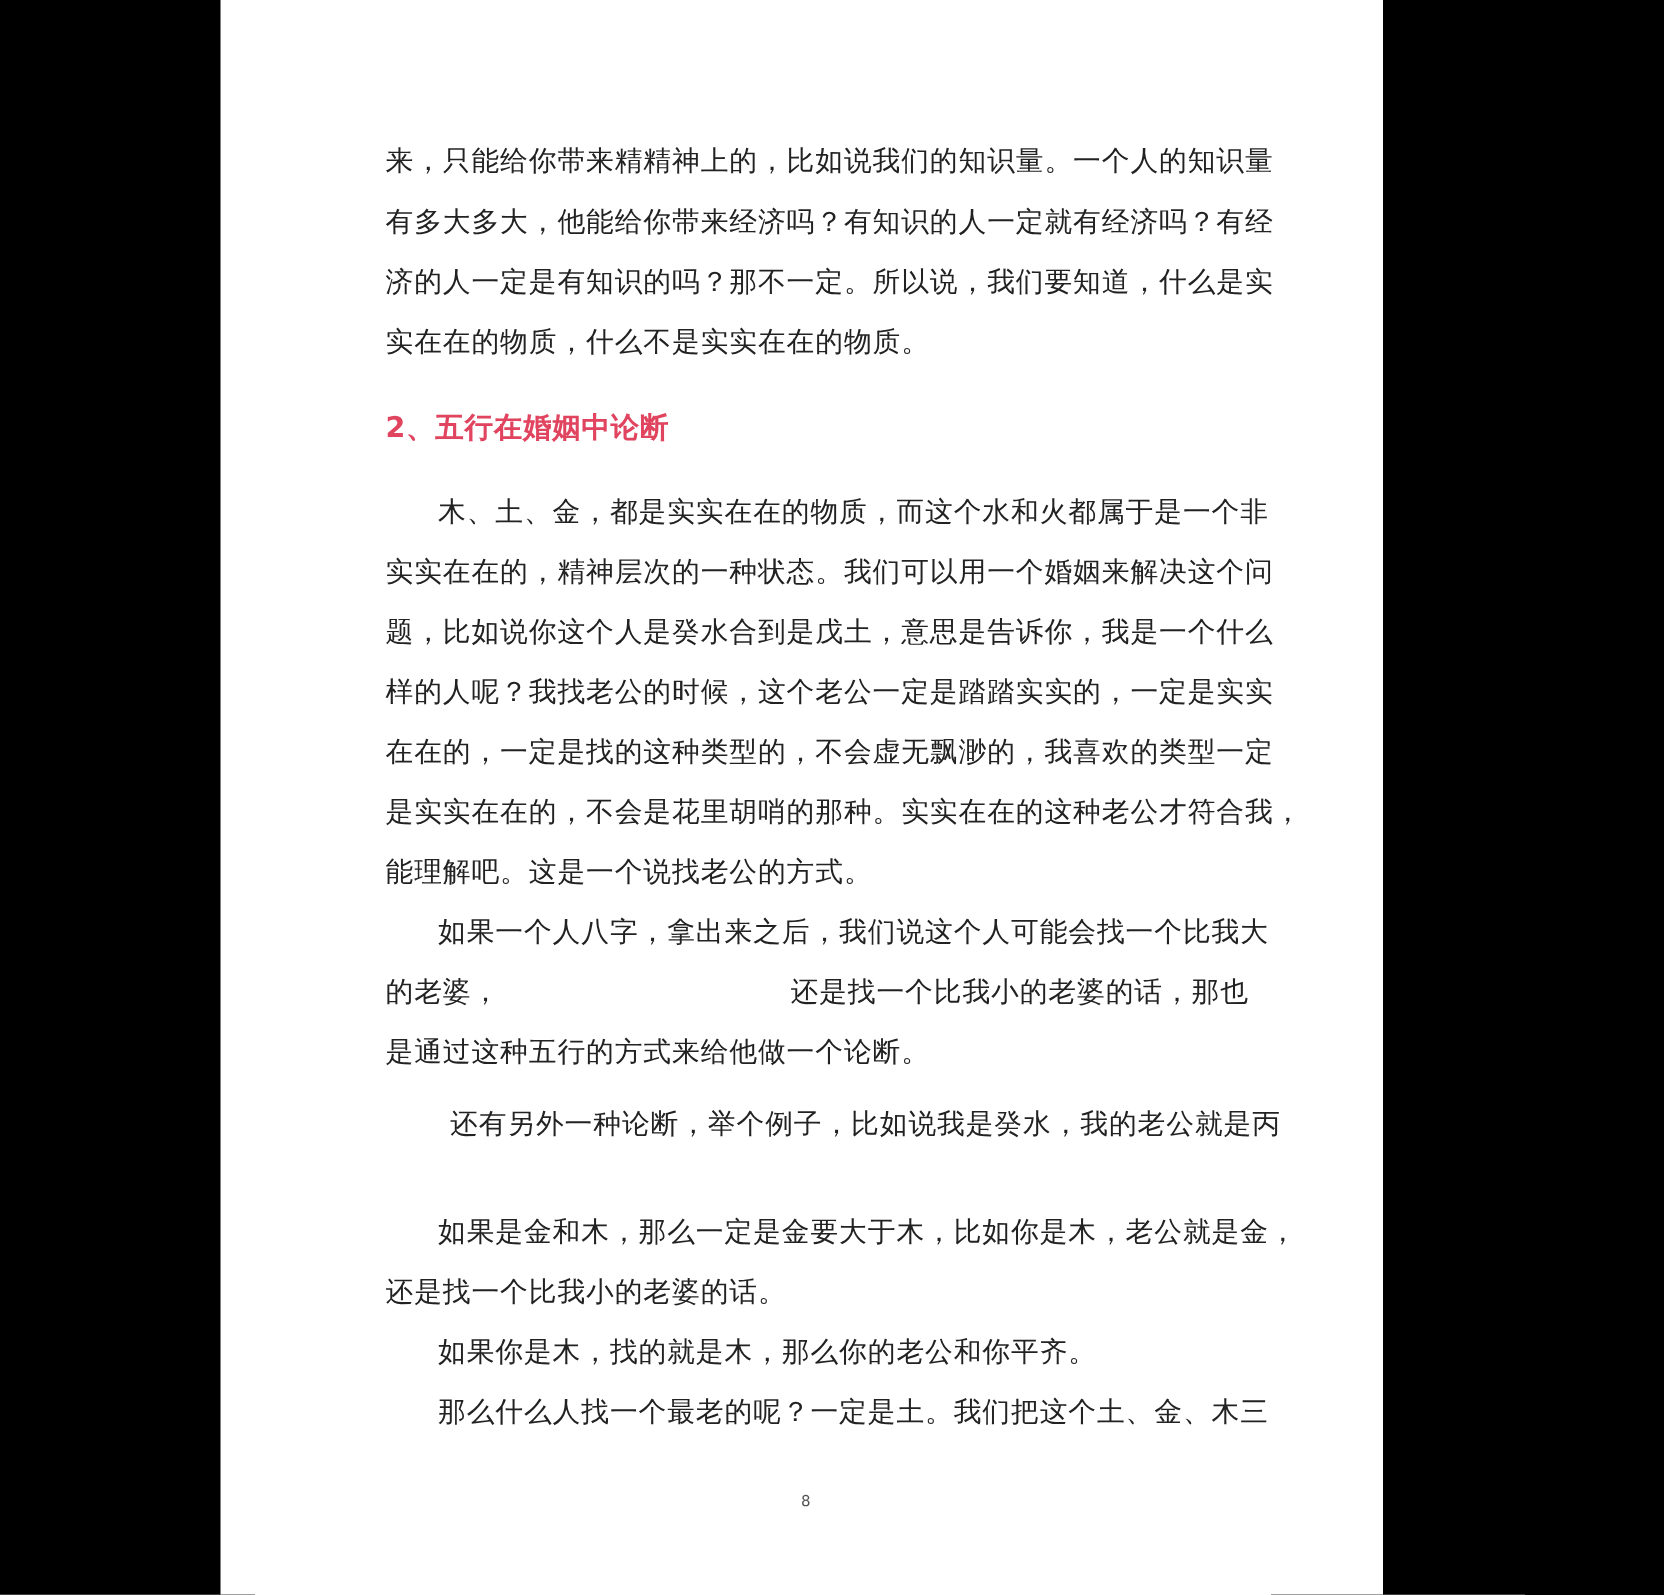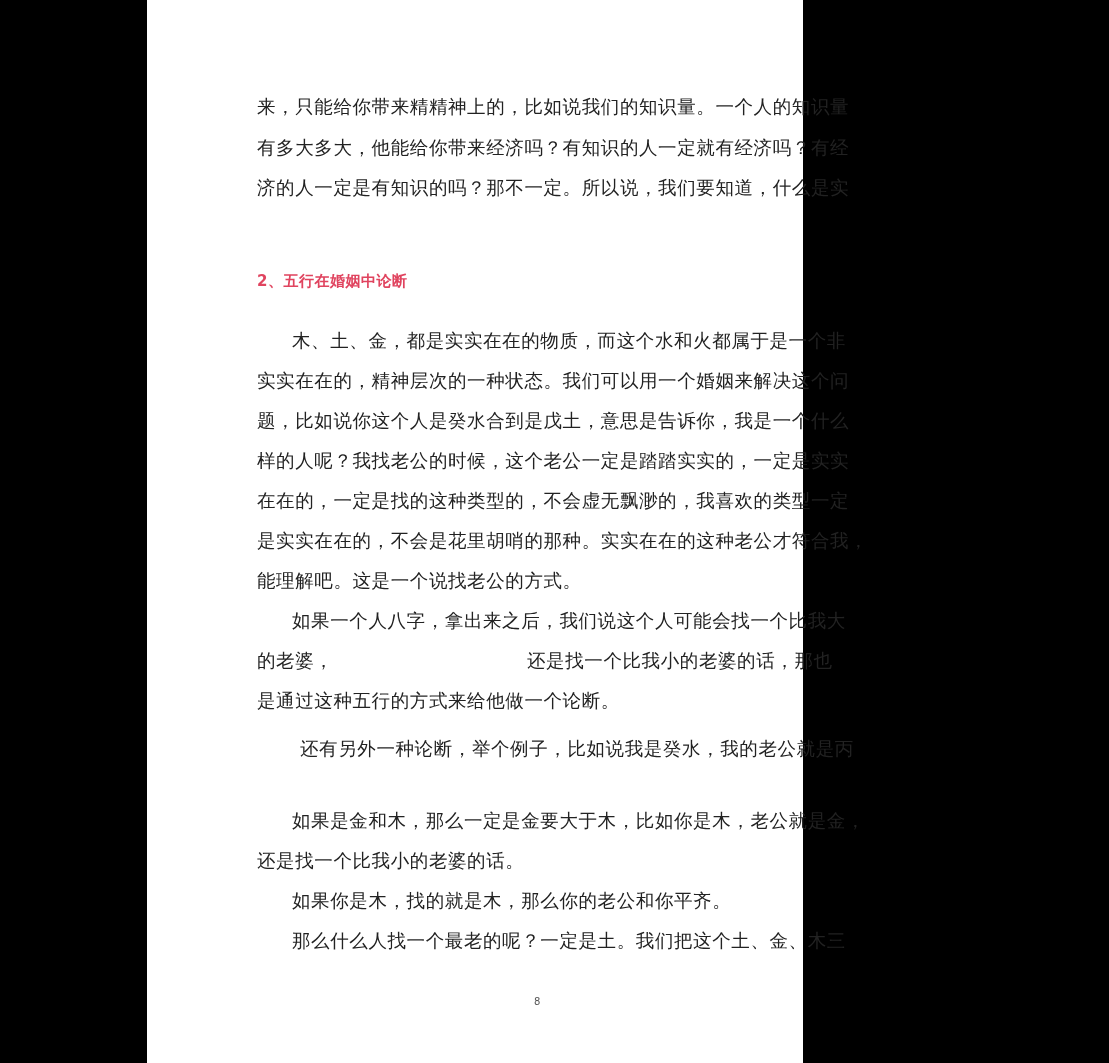--- a/index.html
+++ b/index.html
@@ -11,39 +11,39 @@
       width: 1109px;
       height: 1063px;
       position: relative;
       overflow: hidden;
       font-family: "DejaVu Serif", "Liberation Serif", serif;
     }
     .page {
       position: absolute;
       left: 147px;
       top: 0;
-      width: 656px;
+      width: 775px;
       height: 1063px;
       background: #ffffff;
     }
     .line {
       position: absolute;
       left: 110px;
       font-size: 18.5px;
       color: #222222;
       white-space: nowrap;
       letter-spacing: 0.6px;
     }
     .heading {
       position: absolute;
       left: 110px;
       top: 272px;
       font-family: "DejaVu Sans", "Liberation Sans", sans-serif;
       font-weight: bold;
-      font-size: 15px;
+      font-size: 19px;
       color: #e0445f;
       white-space: nowrap;
       letter-spacing: 0.5px;
     }
     .hl { color: #e04a6a; }
     .page-number {
       position: absolute;
       left: 387px;
       top: 996px;
       font-size: 10px;
@@ -52,20 +52,21 @@
     }
   </style>
 </head>
 <body>
 
 <div class="page">
 
   <div class="line" style="top:94px;">来，只能给你带来精精神上的，比如说我们的知识量。一个人的知识量</div>
   <div class="line" style="top:135px;">有多大多大，他能给你带来经济吗？有知识的人一定就有经济吗？有经</div>
   <div class="line" style="top:175px;">济的人一定是有知识的吗？那不一定。所以说，我们要知道，什么是实</div>
+  <div class="line" style="top:215px;">实在在的物质，什么不是实实在在的物质。</div>
 
   <div class="heading">2、五行在婚姻中论断</div>
 
   <div class="line" style="top:328px; left:145px;">木、土、金，都是实实在在的物质，而这个水和火都属于是一个非</div>
   <div class="line" style="top:368px;">实实在在的，精神层次的一种状态。我们可以用一个婚姻来解决这个问</div>
   <div class="line" style="top:408px;text-align:center;">题，比如说你这个人是癸水合到是戊土，意思是告诉你，我是一个什么</div>
   <div class="line" style="top:448px;">样的人呢？我找老公的时候，这个老公一定是踏踏实实的，一定是实实</div>
   <div class="line" style="top:488px;">在在的，一定是找的这种类型的，不会虚无飘渺的，我喜欢的类型一定</div>
   <div class="line" style="top:528px;">是实实在在的，不会是花里胡哨的那种。实实在在的这种老公才符合我，</div>
   <div class="line" style="top:568px;">能理解吧。这是一个说找老公的方式。</div>

